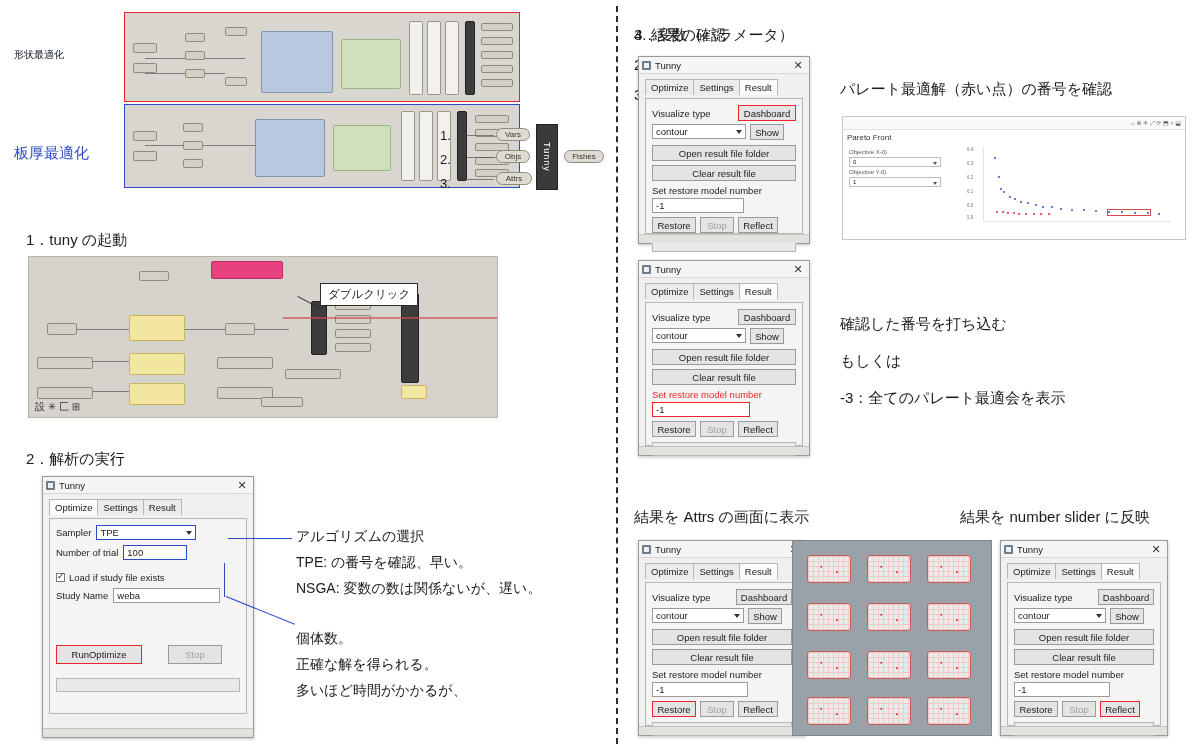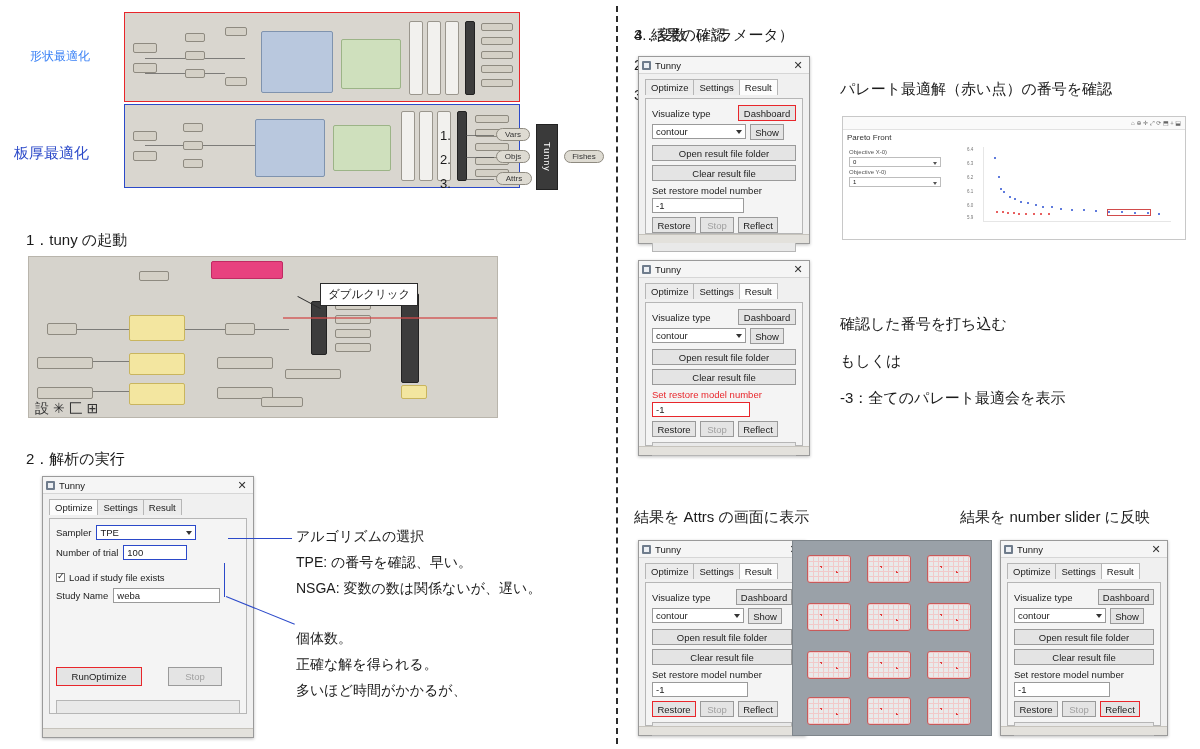--- a/index.html
+++ b/index.html
@@ -11,21 +11,21 @@
     color:#1b1b1b;
     position:relative;
     overflow:hidden;
     font-size:13px;
   }
   .abs { position:absolute; }
 
   
   .label { white-space:nowrap; }
   .h-lbl { font-size:15px; }
-  .red-lbl { color:#3b82f6; font-size:12px;margin-left:16px; }
+  .red-lbl { color:#0f172a; font-size:10px; }
   .blue-lbl { color:#2b49c9; font-size:15px; }
 
   
   .vdash {
     position:absolute; left:616px; top:6px; width:0; height:738px;
     border-left:2px dashed #2b2b2b;
   }
 
   
   .gh-canvas {
@@ -285,21 +285,21 @@
   <div class="gh-node dark" style="left:282px; top:44px; width:16px; height:54px;"></div>
   <div class="gh-node" style="left:306px; top:44px; width:36px; height:9px;"></div>
   <div class="gh-node" style="left:306px; top:58px; width:36px; height:9px;"></div>
   <div class="gh-node" style="left:306px; top:72px; width:36px; height:9px;"></div>
   <div class="gh-node" style="left:306px; top:86px; width:36px; height:9px;"></div>
   <div class="gh-node dark" style="left:372px; top:36px; width:18px; height:90px;"></div>
   <div class="gh-node" style="left:256px; top:112px; width:56px; height:10px;"></div>
   <div class="gh-node" style="left:232px; top:140px; width:42px; height:10px;"></div>
   <div class="gh-node yellow" style="left:372px; top:128px; width:26px; height:14px;"></div>
   <div class="gh-wire" style="left:254px; top:60px; width:220px; background:#d14b4b; height:1.5px;"></div>
-  <div class="abs" style="left:6px; top:143px; font-size:14px; color:#333;text-align:center;">設 ✳ 匚 ⊞</div>
+  <div class="abs" style="left:6px; top:143px; font-size:10px; color:#333;text-align:center;">設 ✳ 匚 ⊞</div>
 </div>
 
 <div class="callout" style="left:320px; top:283px;">ダブルクリック</div>
 <div class="leader dark" style="left:296px; top:302px; width:26px; height:1.4px; transform:rotate(28deg);"></div>
 
 <div class="abs h-lbl label" style="left:26px; top:450px;">2．解析の実行</div>
 
 <div class="win" style="left:42px; top:476px; width:212px; height:262px;">
   <div class="win-title">
     <span class="win-ico"></span>
@@ -322,21 +322,21 @@
         <div class="fin" style="flex:none; width:64px; border-color:#2b49c9; border-width:1.4px;">100</div>
       </div>
       <div class="cbrow" style="margin-top:12px;">
         <span class="cb on"></span>
         <span class="flbl">Load if study file exists</span>
       </div>
       <div class="frow">
         <div class="flbl">Study Name</div>
         <div class="fin" style="flex:none; width:107px;">weba</div>
       </div>
-      <div style="display:flex; gap:26px; margin-top:64px;">
+      <div style="display:flex; gap:26px; margin-top:42px;">
         <div class="btn hl" style="width:86px; height:19px;">RunOptimize</div>
         <div class="btn dis" style="width:54px; height:19px;">Stop</div>
       </div>
       <div class="statusbar" style="margin-top:14px;"></div>
     </div>
   </div>
   <div class="bottom-strip"></div>
 </div>
 
 <div class="txtblock" style="left:296px; top:523px;">

